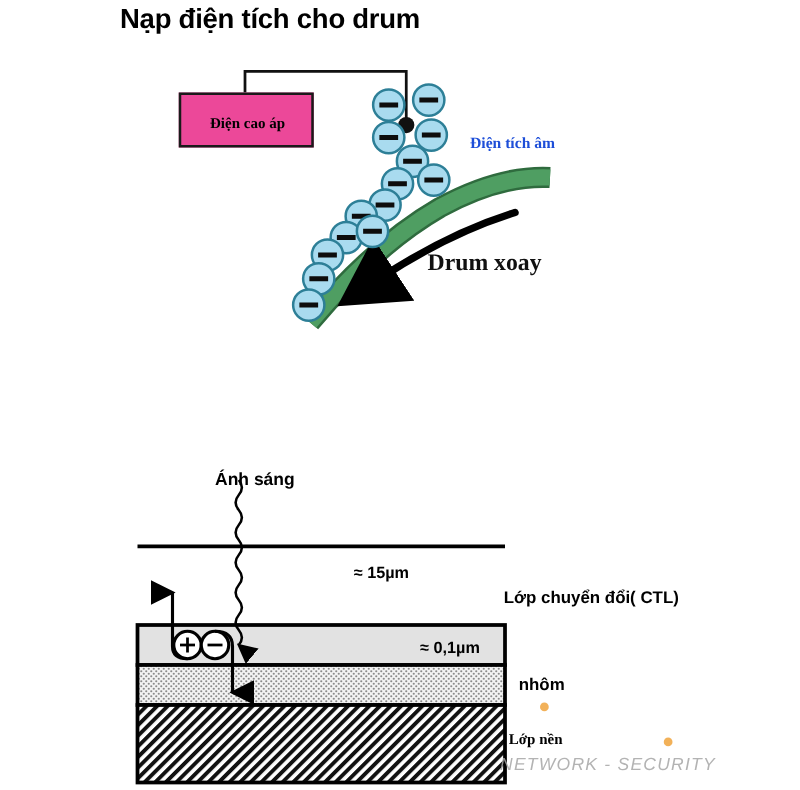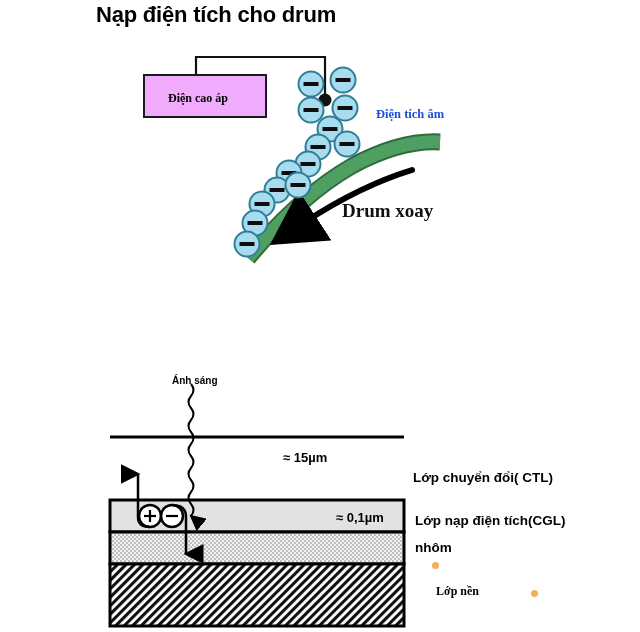--- a/index.html
+++ b/index.html
@@ -35,24 +35,24 @@
     color: #000000;
     letter-spacing: -0.2px;
     white-space: nowrap;
   }
 
   
   #hv-box {
     position: absolute;
     left: 143px;
     top: 74px;
-    width: 124px;
+    width: 108px;
     height: 44px;
     border: 2px solid #1a1a1a;
-    background: #f0abfc;
+    background: #ec4899;
     box-sizing: border-box;
   }
   #hv-label {
     position: absolute;
     left: 0; top: 0;
     width: 106px;
     height: 44px;
     display: flex;
     align-items: center;
     justify-content: center;
@@ -94,21 +94,21 @@
     font-weight: bold;
     color: #1f4e8c;
     letter-spacing: -0.2px;
     white-space: nowrap;
   }
   #label-light {
     position: absolute;
     left: 172px;
     top: 375px;
     font-family: "Liberation Sans", sans-serif;
-    font-size: 10px;
+    font-size: 14px;
     font-weight: bold;
     color: #000000;
     white-space: nowrap;
   }
 
   .dim-label {
     position: absolute;
     font-family: "Liberation Sans", sans-serif;
     font-size: 13px;
     font-weight: bold;
@@ -119,35 +119,34 @@
   #dim-cgl { left: 336px; top: 510px; }
 
   .side-label {
     position: absolute;
     font-family: "Liberation Sans", sans-serif;
     font-size: 13.5px;
     font-weight: bold;
     color: #000000;
     white-space: nowrap;
   }
-  #side-ctl { left: 413px; top: 470px; }
+  #side-ctl { left: 403px; top: 470px; }
   #side-cgl { left: 415px; top: 513px; }
   #side-alu { left: 415px; top: 540px; }
 
   #side-base {
     position: absolute;
     left: 407px;
     top: 584px;
     font-family: "Liberation Serif", serif;
     font-size: 12px;
     font-weight: bold;
     color: #000000;
     white-space: nowrap;
     z-index: 40;
-    padding-left: 29px;
   }
 
   
   #watermark {
     position: absolute;
     left: 398px;
     top: 556px;
     width: 250px;
     height: 76px;
     z-index: 30;
@@ -327,22 +326,22 @@
 
     <path d="M 150 195 q -12 0 -12 -10 L 138 142" fill="none" stroke="#000000" stroke-width="2.5" marker-end="url(#arrowUpSm)"></path>
 
     <path d="M 172 173 q 14 0 14 12 L 186 222" fill="none" stroke="#000000" stroke-width="2.5" marker-end="url(#arrowDown)"></path>
   </svg>
 
   <div class="dim-label" id="dim-ctl">≈ 15µm</div>
   <div class="dim-label" id="dim-cgl">≈ 0,1µm</div>
 
   <div class="side-label" id="side-ctl">Lớp chuyển đổi( CTL)</div>
-  <div class="side-label" id="side-cgl">Lớp nạp điện tích(CGL)</div>
   <div class="side-label" id="side-alu">nhôm</div>
   <div id="side-base">Lớp nền</div>
 
   <div id="watermark">
     <div class="wm-dot" id="wm-dot1"></div>
     <div class="wm-dot" id="wm-dot2"></div>
+    <div id="wm-sub">NETWORK - SECURITY</div>
   </div>
 
 </div>
 
 </body></html>

